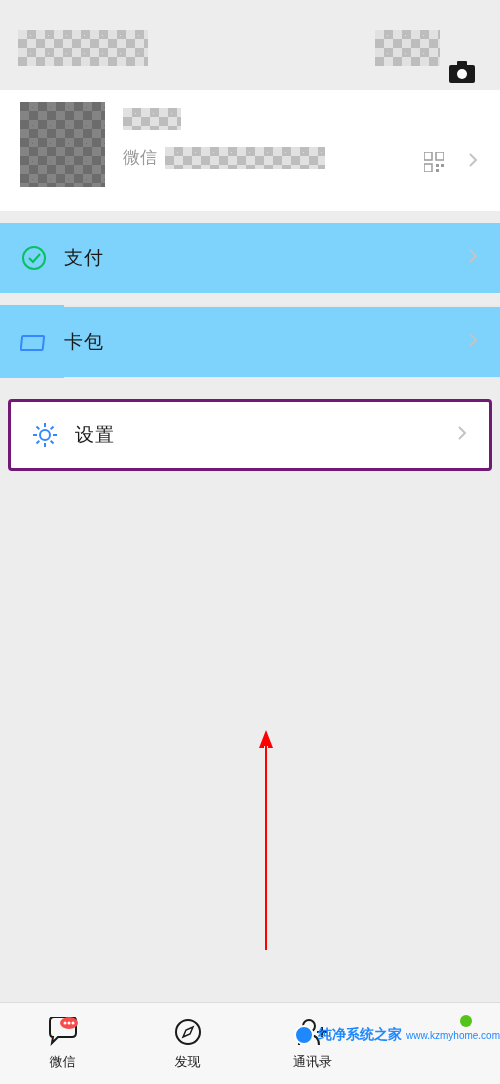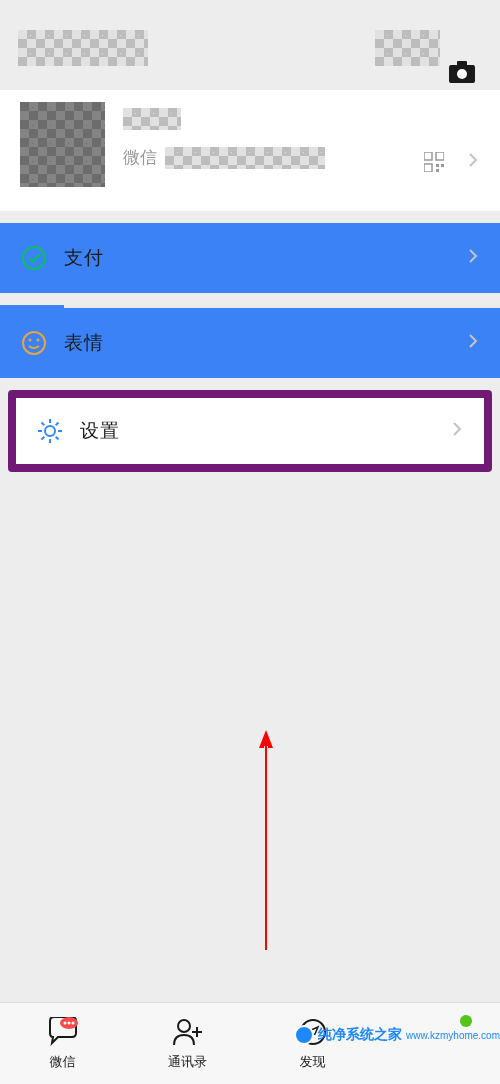--- a/index.html
+++ b/index.html
@@ -17,28 +17,28 @@
     .profile-text { flex: 1; padding-top: 6px; }
     .profile-name { height: 22px; width: 58px; margin-bottom: 16px; }
     .profile-id-row { display: flex; align-items: center; }
     .profile-id-prefix { color: #9a9a9a; font-size: 17px; margin-right: 8px; }
     .profile-id-redact { width: 160px; height: 22px; }
     .qr-icon { position: absolute; right: 56px; top: 62px; }
     .chev-profile { position: absolute; right: 22px; top: 62px; }
     
     .section-gap { height: 12px; background: #ededed; }
     
-    .menu-group { background: #3b82f6; }
+    .menu-group { background: #7dd3fc; }
     .menu-item { display: flex; align-items: center; height: 70px; padding: 0 20px; position: relative; }
     .menu-item .icon-slot { width: 44px; display: flex; align-items: center; }
     .menu-item .label { font-size: 19px; color: #1a1a1a; letter-spacing: 1px; }
     .menu-item .chev { position: absolute; right: 22px; }
     .menu-divider { height: 1px; background: #eaeaea; margin-left: 64px; }
     
-    .highlight-box { border: 8px solid #701a75; border-radius: 4px; margin: 12px 8px 0 8px; background: #fff; }
+    .highlight-box { border: 3px solid #701a75; border-radius: 4px; margin: 21px 8px 0 8px; background: #fff; }
     .highlight-box .menu-item { height: 66px; }
     
     .arrow-annotation { position: absolute; left: 259px; top: 730px; width: 14px; height: 220px; pointer-events: none; }
     
     .tabbar { position: absolute; bottom: 0; left: 0; right: 0; height: 82px; background: #f7f7f7; border-top: 1px solid #dcdcdc; display: flex; }
     .tab { flex: 1; display: flex; flex-direction: column; align-items: center; justify-content: center; gap: 2px; position: relative; }
     .tab .tlabel { font-size: 13px; color: #1a1a1a; }
     .tab-4-dot { position: absolute; right: 28px; top: 12px; width: 12px; height: 12px; border-radius: 50%; background: #52c41a; }
     
     .watermark { position: absolute; right: 0; bottom: 39px; display: flex; align-items: center; background: rgba(255,255,255,0.0); }
@@ -116,35 +116,32 @@
           <polyline points="2,2 8,8 2,14" stroke="#c4c4c4" stroke-width="2" fill="none"></polyline>
         </svg></span>
   </div>
 </div>
 
 <div class="section-gap"></div>
 
 <div class="menu-group">
   <div class="menu-divider"></div>
   <div class="menu-divider"></div>
-  <div class="menu-divider"></div>
   <div class="menu-item">
     <span class="icon-slot">
       <svg width="28" height="28" viewBox="0 0 28 28">
-          <circle cx="14" cy="14" r="11" stroke="#e8a33d" stroke-width="2" fill="none"></circle>
-          <circle cx="10" cy="11" r="1.5" fill="#e8a33d"></circle>
-          <circle cx="18" cy="11" r="1.5" fill="#e8a33d"></circle>
-          <path d="M 9 17 Q 14 21 19 17" stroke="#e8a33d" stroke-width="2" fill="none"></path>
-        </svg>
-    </span>
-    <span class="label">表情</span>
+          <rect x="3" y="8" width="22" height="14" rx="1" stroke="#3388ff" stroke-width="2" fill="none" transform="skewX(-6)"></rect>
+        </svg>
+    </span>
+    <span class="label">卡包</span>
     <span class="chev"><svg width="10" height="16" viewBox="0 0 10 16">
           <polyline points="2,2 8,8 2,14" stroke="#c4c4c4" stroke-width="2" fill="none"></polyline>
         </svg></span>
   </div>
+  <div class="menu-divider"></div>
 </div>
 
 <div class="highlight-box">
   <div class="menu-item">
     <span class="icon-slot">
       <svg width="28" height="28" viewBox="0 0 28 28">
           <circle cx="14" cy="14" r="5" stroke="#3388ff" stroke-width="2" fill="none"></circle>
           <g stroke="#3388ff" stroke-width="2">
             <line x1="14" y1="2" x2="14" y2="6"></line>
             <line x1="14" y1="22" x2="14" y2="26"></line>
@@ -178,38 +175,38 @@
           <circle cx="19" cy="6" r="1.5" fill="#fff"></circle>
           <circle cx="23" cy="6" r="1.5" fill="#fff"></circle>
           <circle cx="27" cy="6" r="1.5" fill="#fff"></circle>
         </svg>
     </span>
     <span class="tlabel">微信</span>
   </div>
   <div class="tab">
     <span>
       <svg width="34" height="30" viewBox="0 0 34 30">
+          <circle cx="17" cy="15" r="12" stroke="#1a1a1a" stroke-width="2" fill="none"></circle>
+          <polygon points="12,20 15,13 22,10 19,17" stroke="#1a1a1a" stroke-width="1.5" fill="none"></polygon>
+        </svg>
+    </span>
+    <span class="tlabel">发现</span>
+  </div>
+  <div class="tab">
+    <span>
+      <svg width="34" height="30" viewBox="0 0 34 30">
           <circle cx="13" cy="9" r="6" stroke="#1a1a1a" stroke-width="2" fill="none"></circle>
           <path d="M 3 28 Q 3 18 13 18 Q 23 18 23 28" stroke="#1a1a1a" stroke-width="2" fill="none"></path>
           <line x1="26" y1="10" x2="26" y2="20" stroke="#1a1a1a" stroke-width="2"></line>
           <line x1="21" y1="15" x2="31" y2="15" stroke="#1a1a1a" stroke-width="2"></line>
         </svg>
     </span>
     <span class="tlabel">通讯录</span>
   </div>
   <div class="tab">
-    <span>
-      <svg width="34" height="30" viewBox="0 0 34 30">
-          <circle cx="17" cy="15" r="12" stroke="#1a1a1a" stroke-width="2" fill="none"></circle>
-          <polygon points="12,20 15,13 22,10 19,17" stroke="#1a1a1a" stroke-width="1.5" fill="none"></polygon>
-        </svg>
-    </span>
-    <span class="tlabel">发现</span>
-  </div>
-  <div class="tab">
     <div class="tab-4-dot"></div>
   </div>
 </div>
 
 <div class="watermark">
   <div class="wm-circle"></div>
   <span class="wm-text-cn">纯净系统之家</span>
   <span class="wm-text-en">www.kzmyhome.com</span>
 </div>
 

